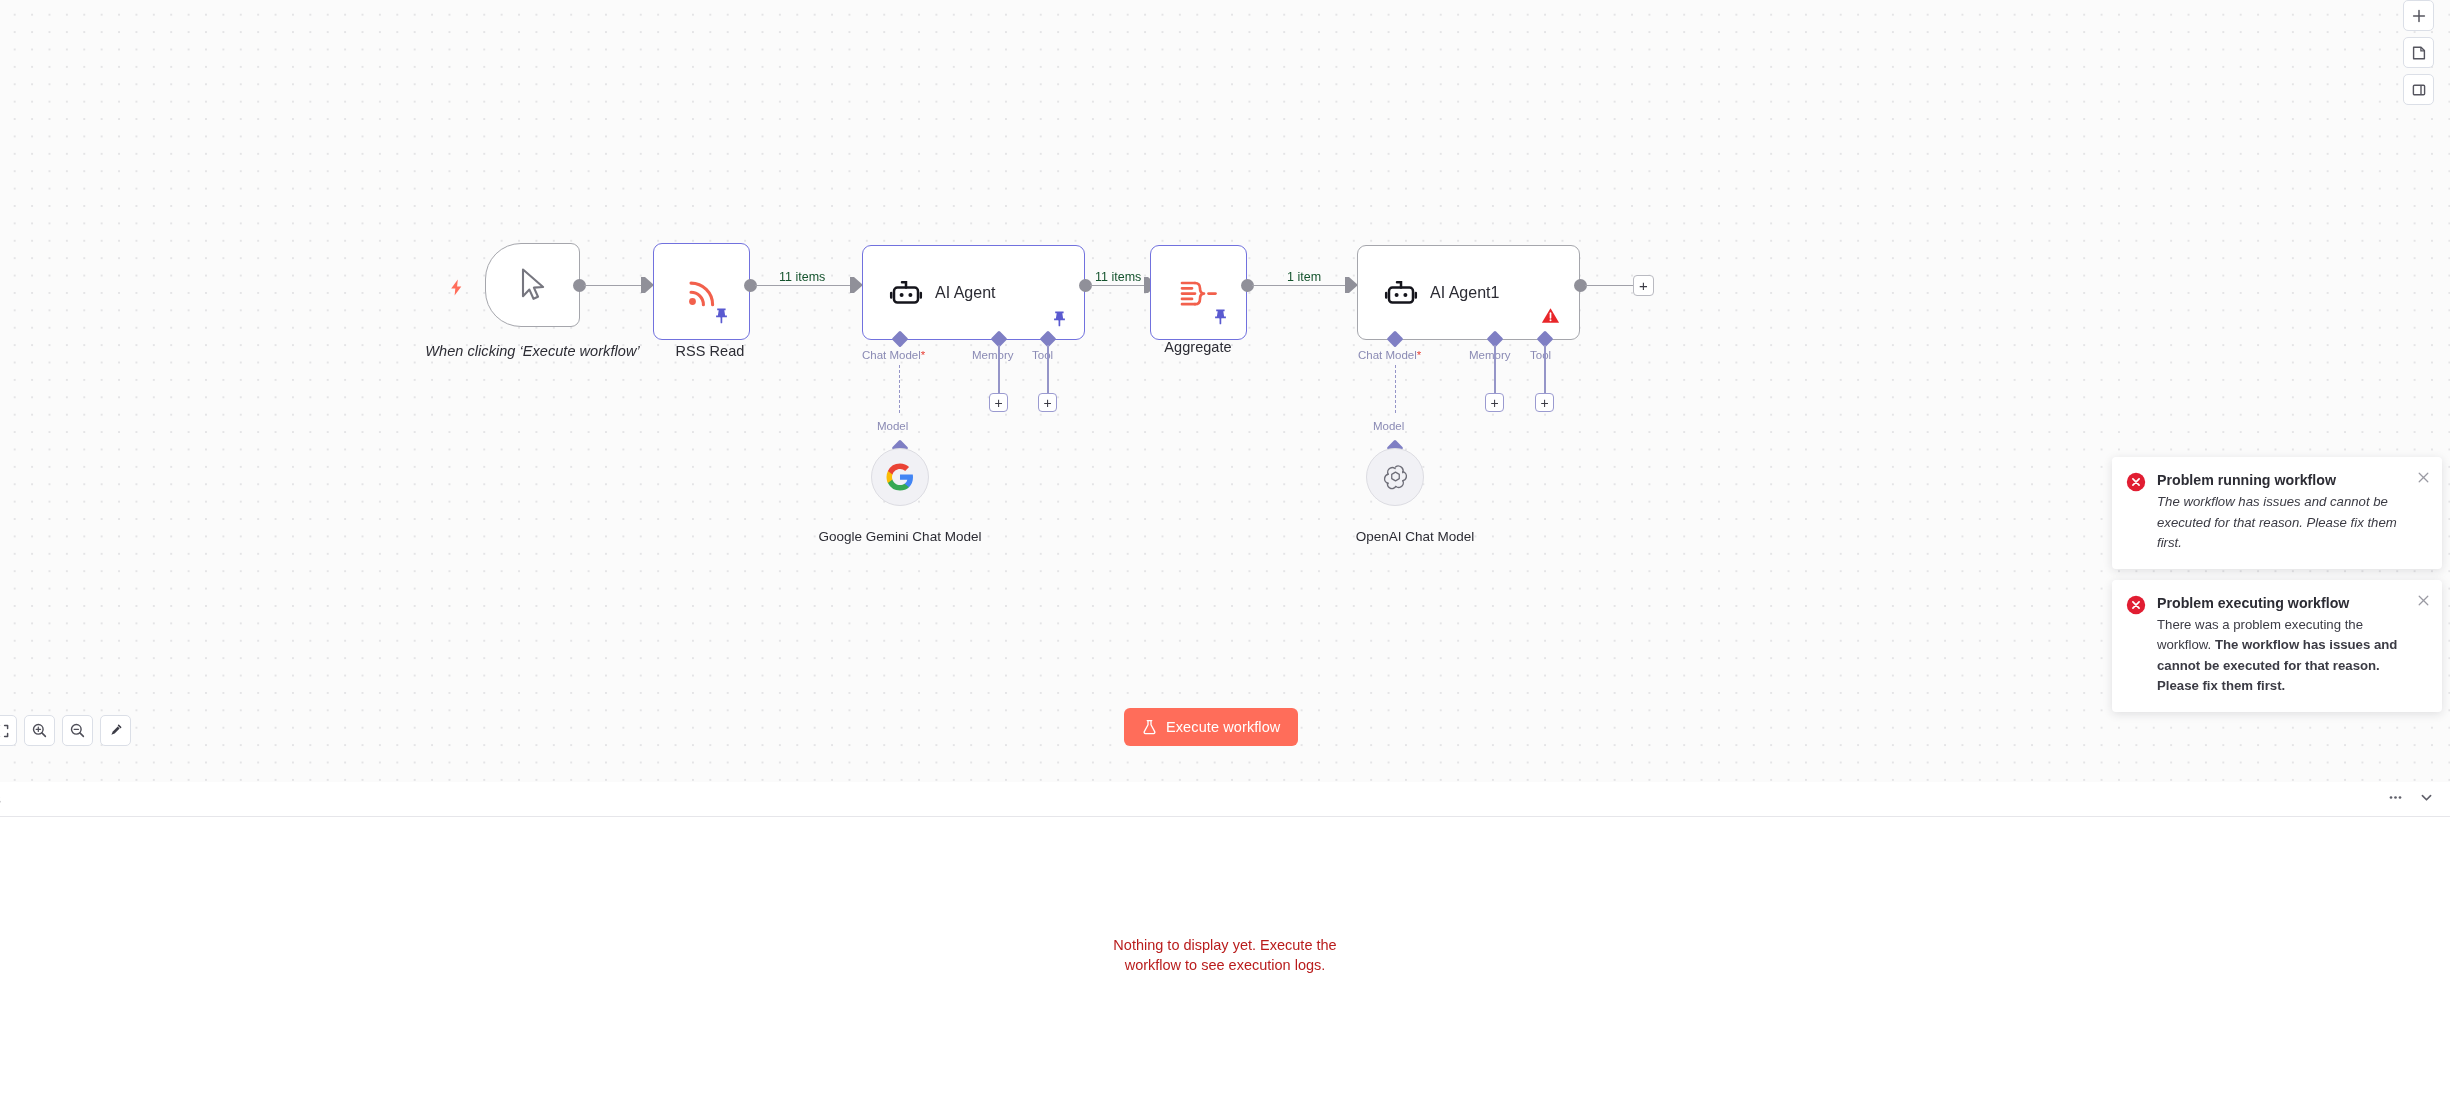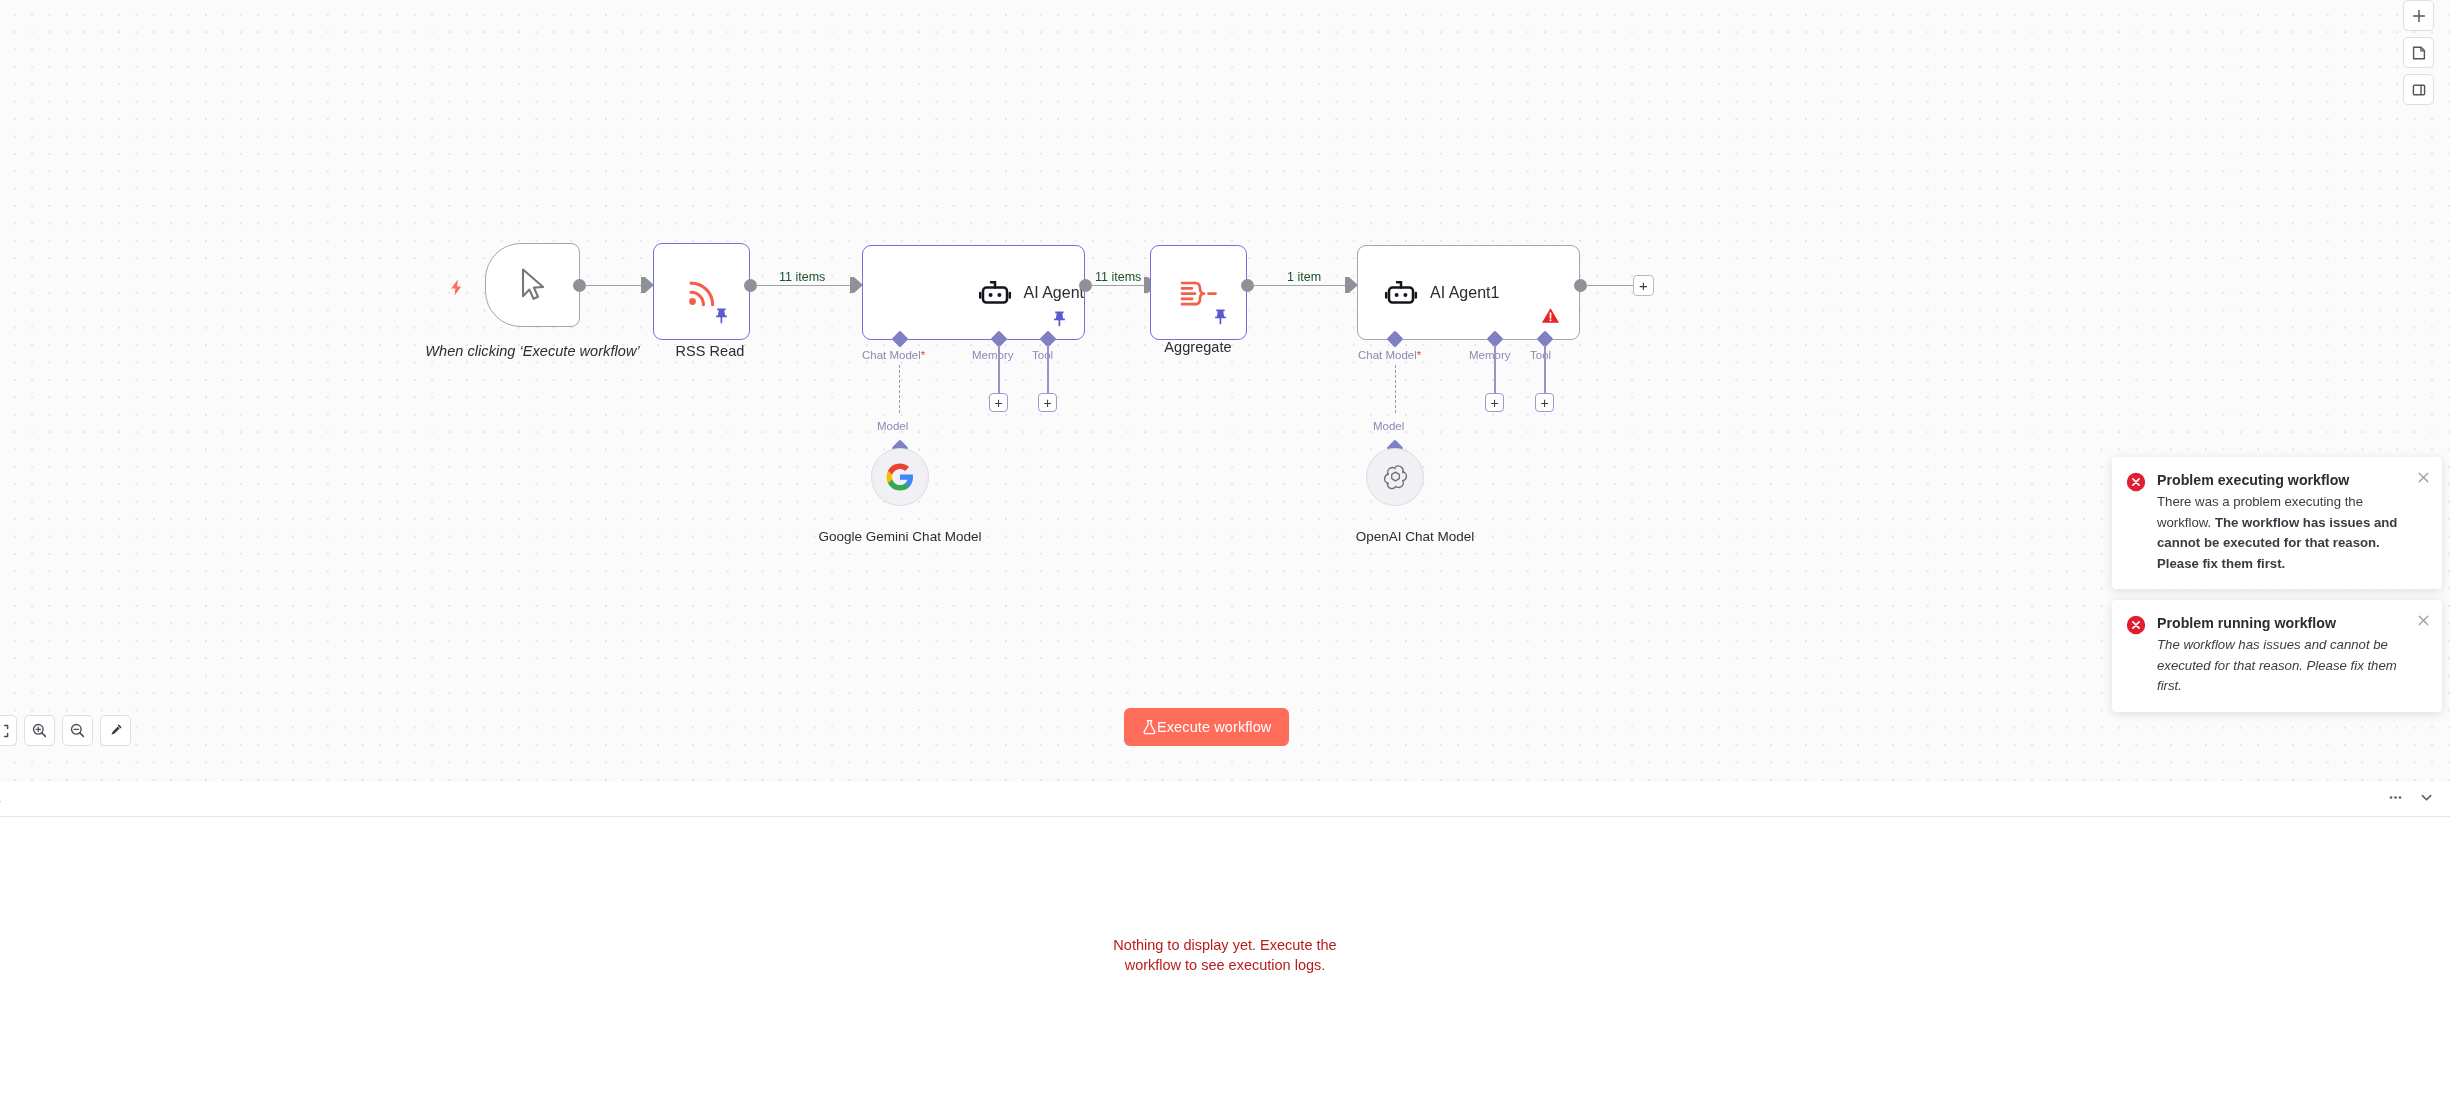--- a/index.html
+++ b/index.html
@@ -42,32 +42,32 @@
     width: 31px; height: 31px; border: 1px solid #dbdfe7; border-radius: 5px;
     background: #ffffff; display: flex; align-items: center; justify-content: center;
     cursor: pointer;
   }
 
   
   #exec-btn {
     position: absolute; left: 1124px; top: 708px;
     height: 38px; padding: 0 18px;
     background: #ff6d5a; color: #ffffff; border: none; border-radius: 6px;
-    display: flex; align-items: center; cursor: pointer;
+    display: flex; align-items: center; gap: 9px; cursor: pointer;
     font-size: 14.5px; font-family: "Liberation Sans", sans-serif;
   }
   #exec-btn .lbl { font-size: 14.5px; letter-spacing: .1px; }
 
   
   .node { position: absolute; }
   .node-box {
     position: absolute; background: #ffffff; border-radius: 9px;
     display: flex; align-items: center;
   }
-  .node-box.sel { border: 1.6px solid #7171de; justify-content: flex-end; }
+  .node-box.sel { border: 1.6px solid #7171de; }
   .node-box.unsel { border: 1.4px solid #a5a6ac; }
   .node-title {
     position: absolute; text-align: center;
     font-size: 14.5px; color: #2c2c34; line-height: 17px;
     letter-spacing: .05px;
   }
   .sub-title {
     position: absolute; text-align: center;
     font-size: 13.5px; color: #2c2c34; line-height: 17px;
   }
@@ -411,43 +411,43 @@
   <div id="toasts">
 
     <div class="toast">
       <div class="toast-icon">
         <svg width="20" height="20" viewBox="0 0 20 20">
           <circle cx="10" cy="10" r="9.2" fill="#e11d32"></circle>
           <path d="M6.9 6.9l6.2 6.2M13.1 6.9l-6.2 6.2" stroke="#ffffff" stroke-width="1.7" stroke-linecap="round"></path>
         </svg>
       </div>
       <div class="toast-body">
+        <div class="toast-title">Problem running workflow</div>
+        <div class="toast-msg ital">The workflow has issues and cannot be executed for that reason. Please fix them first.</div>
+      </div>
+      <div class="toast-close">
+        <svg width="15" height="15" viewBox="0 0 15 15">
+          <path d="M3.2 3.2l8.6 8.6M11.8 3.2l-8.6 8.6" stroke="#9a9aa3" stroke-width="1.25" stroke-linecap="round"></path>
+        </svg>
+      </div>
+    </div>
+
+    <div class="toast">
+      <div class="toast-icon">
+        <svg width="20" height="20" viewBox="0 0 20 20">
+          <circle cx="10" cy="10" r="9.2" fill="#e11d32"></circle>
+          <path d="M6.9 6.9l6.2 6.2M13.1 6.9l-6.2 6.2" stroke="#ffffff" stroke-width="1.7" stroke-linecap="round"></path>
+        </svg>
+      </div>
+      <div class="toast-body">
         <div class="toast-title">Problem executing workflow</div>
         <div class="toast-msg">
           <span>There was a problem executing the workflow.</span>
           <span class="b">The workflow has issues and cannot be executed for that reason. Please fix them first.</span>
         </div>
-      </div>
-      <div class="toast-close">
-        <svg width="15" height="15" viewBox="0 0 15 15">
-          <path d="M3.2 3.2l8.6 8.6M11.8 3.2l-8.6 8.6" stroke="#9a9aa3" stroke-width="1.25" stroke-linecap="round"></path>
-        </svg>
-      </div>
-    </div>
-
-    <div class="toast">
-      <div class="toast-icon">
-        <svg width="20" height="20" viewBox="0 0 20 20">
-          <circle cx="10" cy="10" r="9.2" fill="#e11d32"></circle>
-          <path d="M6.9 6.9l6.2 6.2M13.1 6.9l-6.2 6.2" stroke="#ffffff" stroke-width="1.7" stroke-linecap="round"></path>
-        </svg>
-      </div>
-      <div class="toast-body">
-        <div class="toast-title">Problem running workflow</div>
-        <div class="toast-msg ital">The workflow has issues and cannot be executed for that reason. Please fix them first.</div>
       </div>
       <div class="toast-close">
         <svg width="15" height="15" viewBox="0 0 15 15">
           <path d="M3.2 3.2l8.6 8.6M11.8 3.2l-8.6 8.6" stroke="#9a9aa3" stroke-width="1.25" stroke-linecap="round"></path>
         </svg>
       </div>
     </div>
 
   </div>
 

